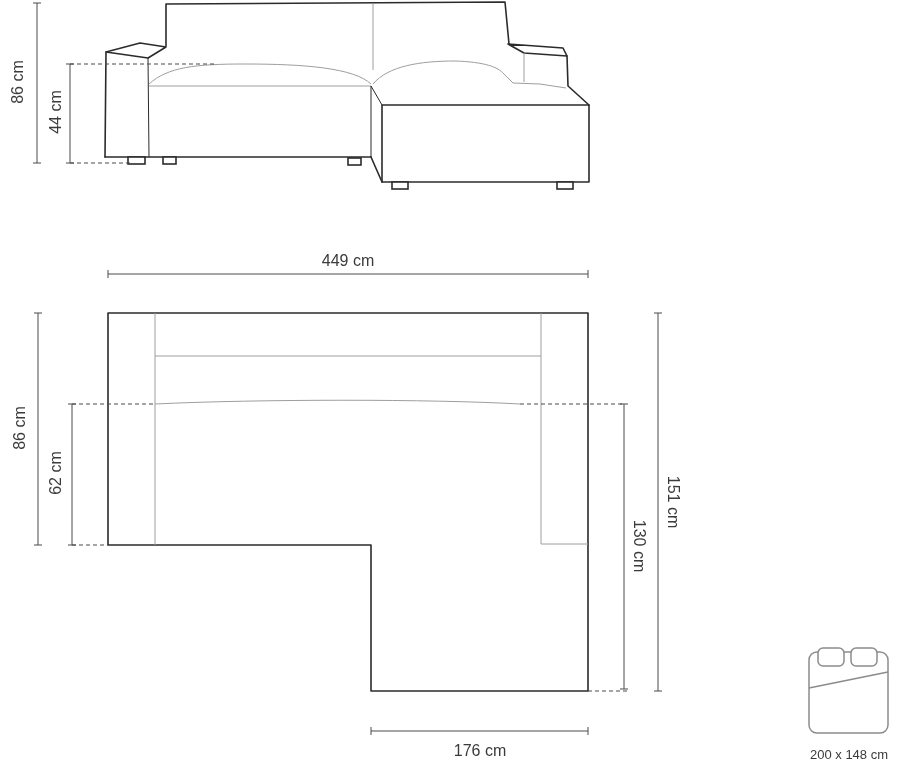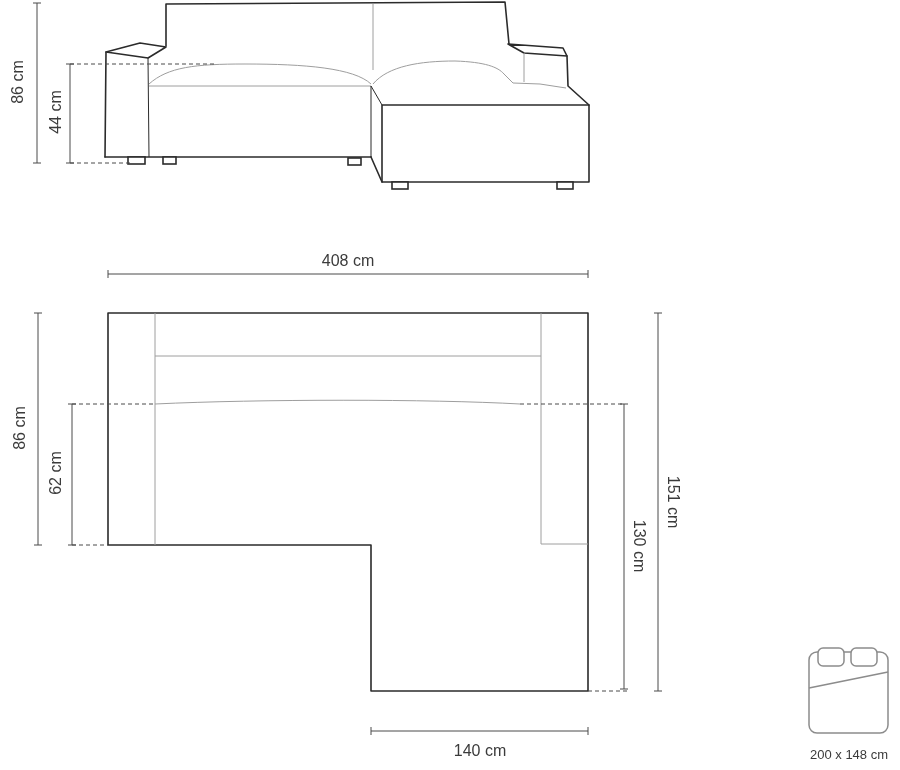--- a/index.html
+++ b/index.html
@@ -165,27 +165,27 @@
       <rect class="bed-fill" x="818" y="648" width="26" height="18" rx="5"></rect>
       <rect class="bed-fill" x="851" y="648" width="26" height="18" rx="5"></rect>
       <path class="bed" d="M809,688 L888,672"></path>
     </g>
   </svg>
 
   <div class="dim-label rot-ccw" style="left:-22px;top:72px;">86 cm</div>
 
   <div class="dim-label rot-ccw" style="left:16px;top:102px;">44 cm</div>
 
-  <div class="dim-label wide" style="left:288px;top:251px;">408 cm</div>
+  <div class="dim-label wide" style="left:288px;top:251px;">449 cm</div>
 
   <div class="dim-label rot-ccw" style="left:-20px;top:418px;">86 cm</div>
 
   <div class="dim-label rot-ccw" style="left:16px;top:463px;">62 cm</div>
 
   <div class="dim-label rot-cw" style="left:633px;top:492px;">151 cm</div>
 
   <div class="dim-label rot-cw" style="left:599px;top:536px;">130 cm</div>
 
-  <div class="dim-label wide" style="left:420px;top:741px;">140 cm</div>
+  <div class="dim-label wide" style="left:420px;top:741px;">176 cm</div>
 
   <div class="bed-label" style="left:789px;top:746px;">200 x 148 cm</div>
 
 </div>
 
 </body></html>

